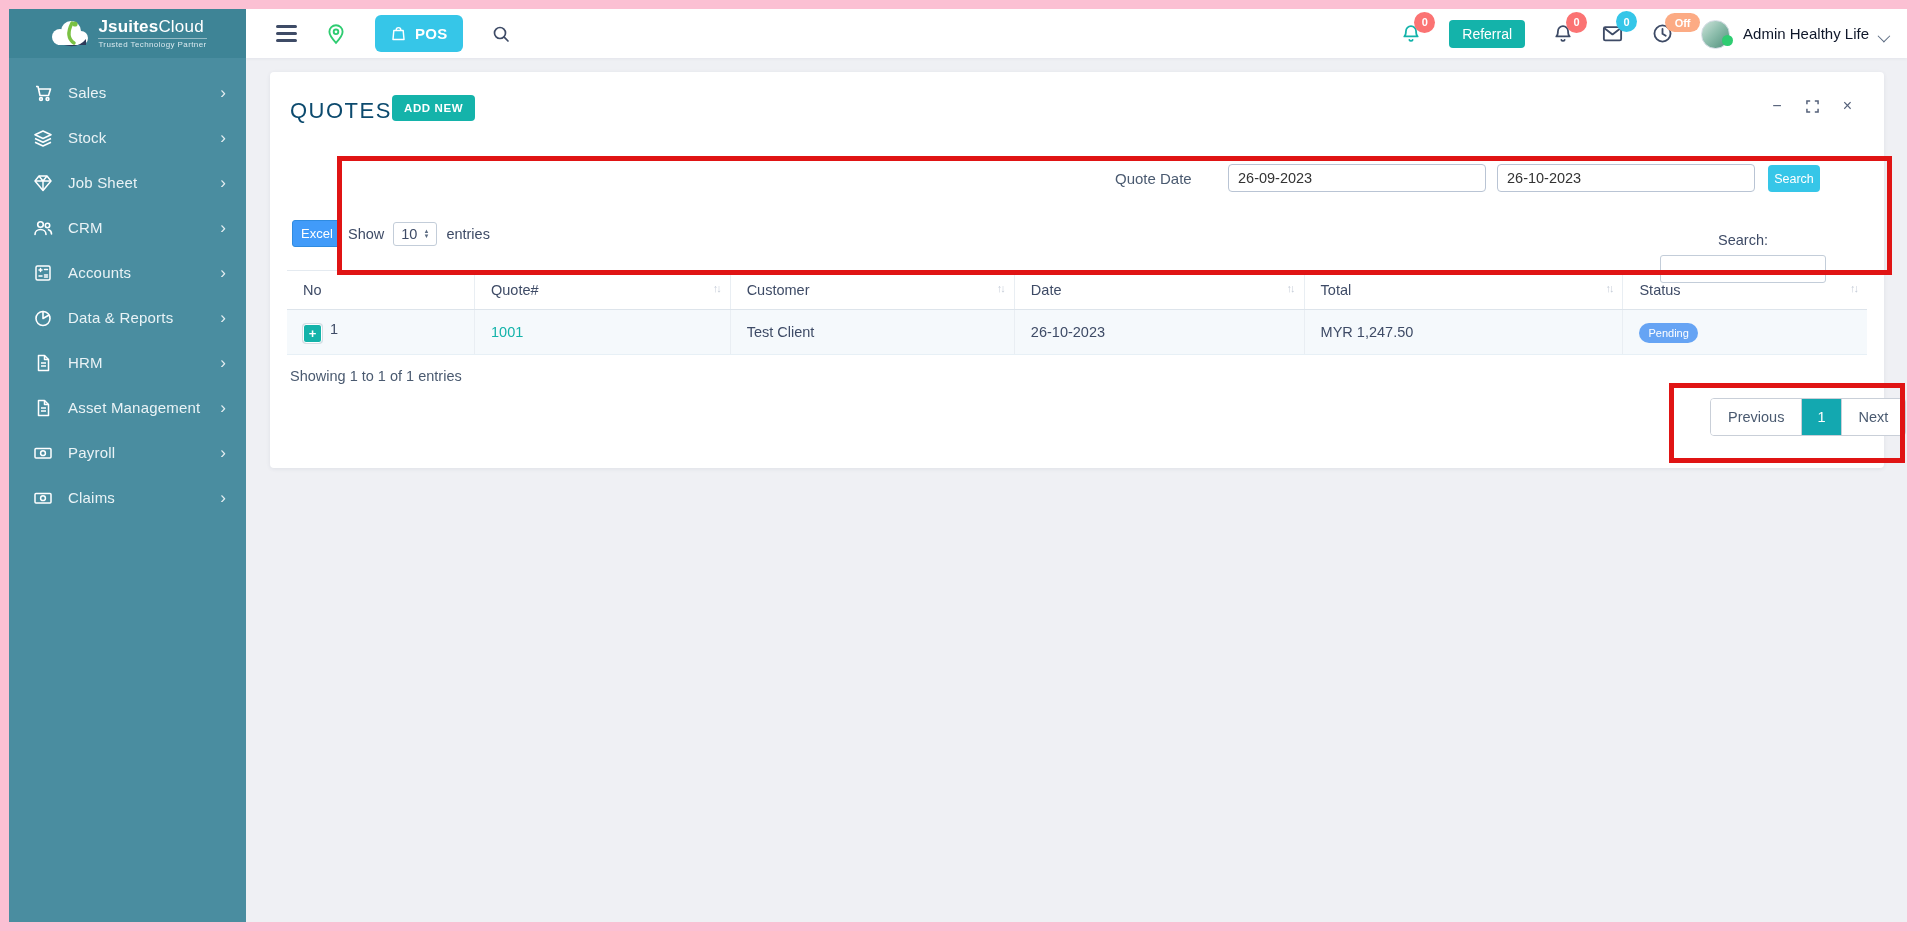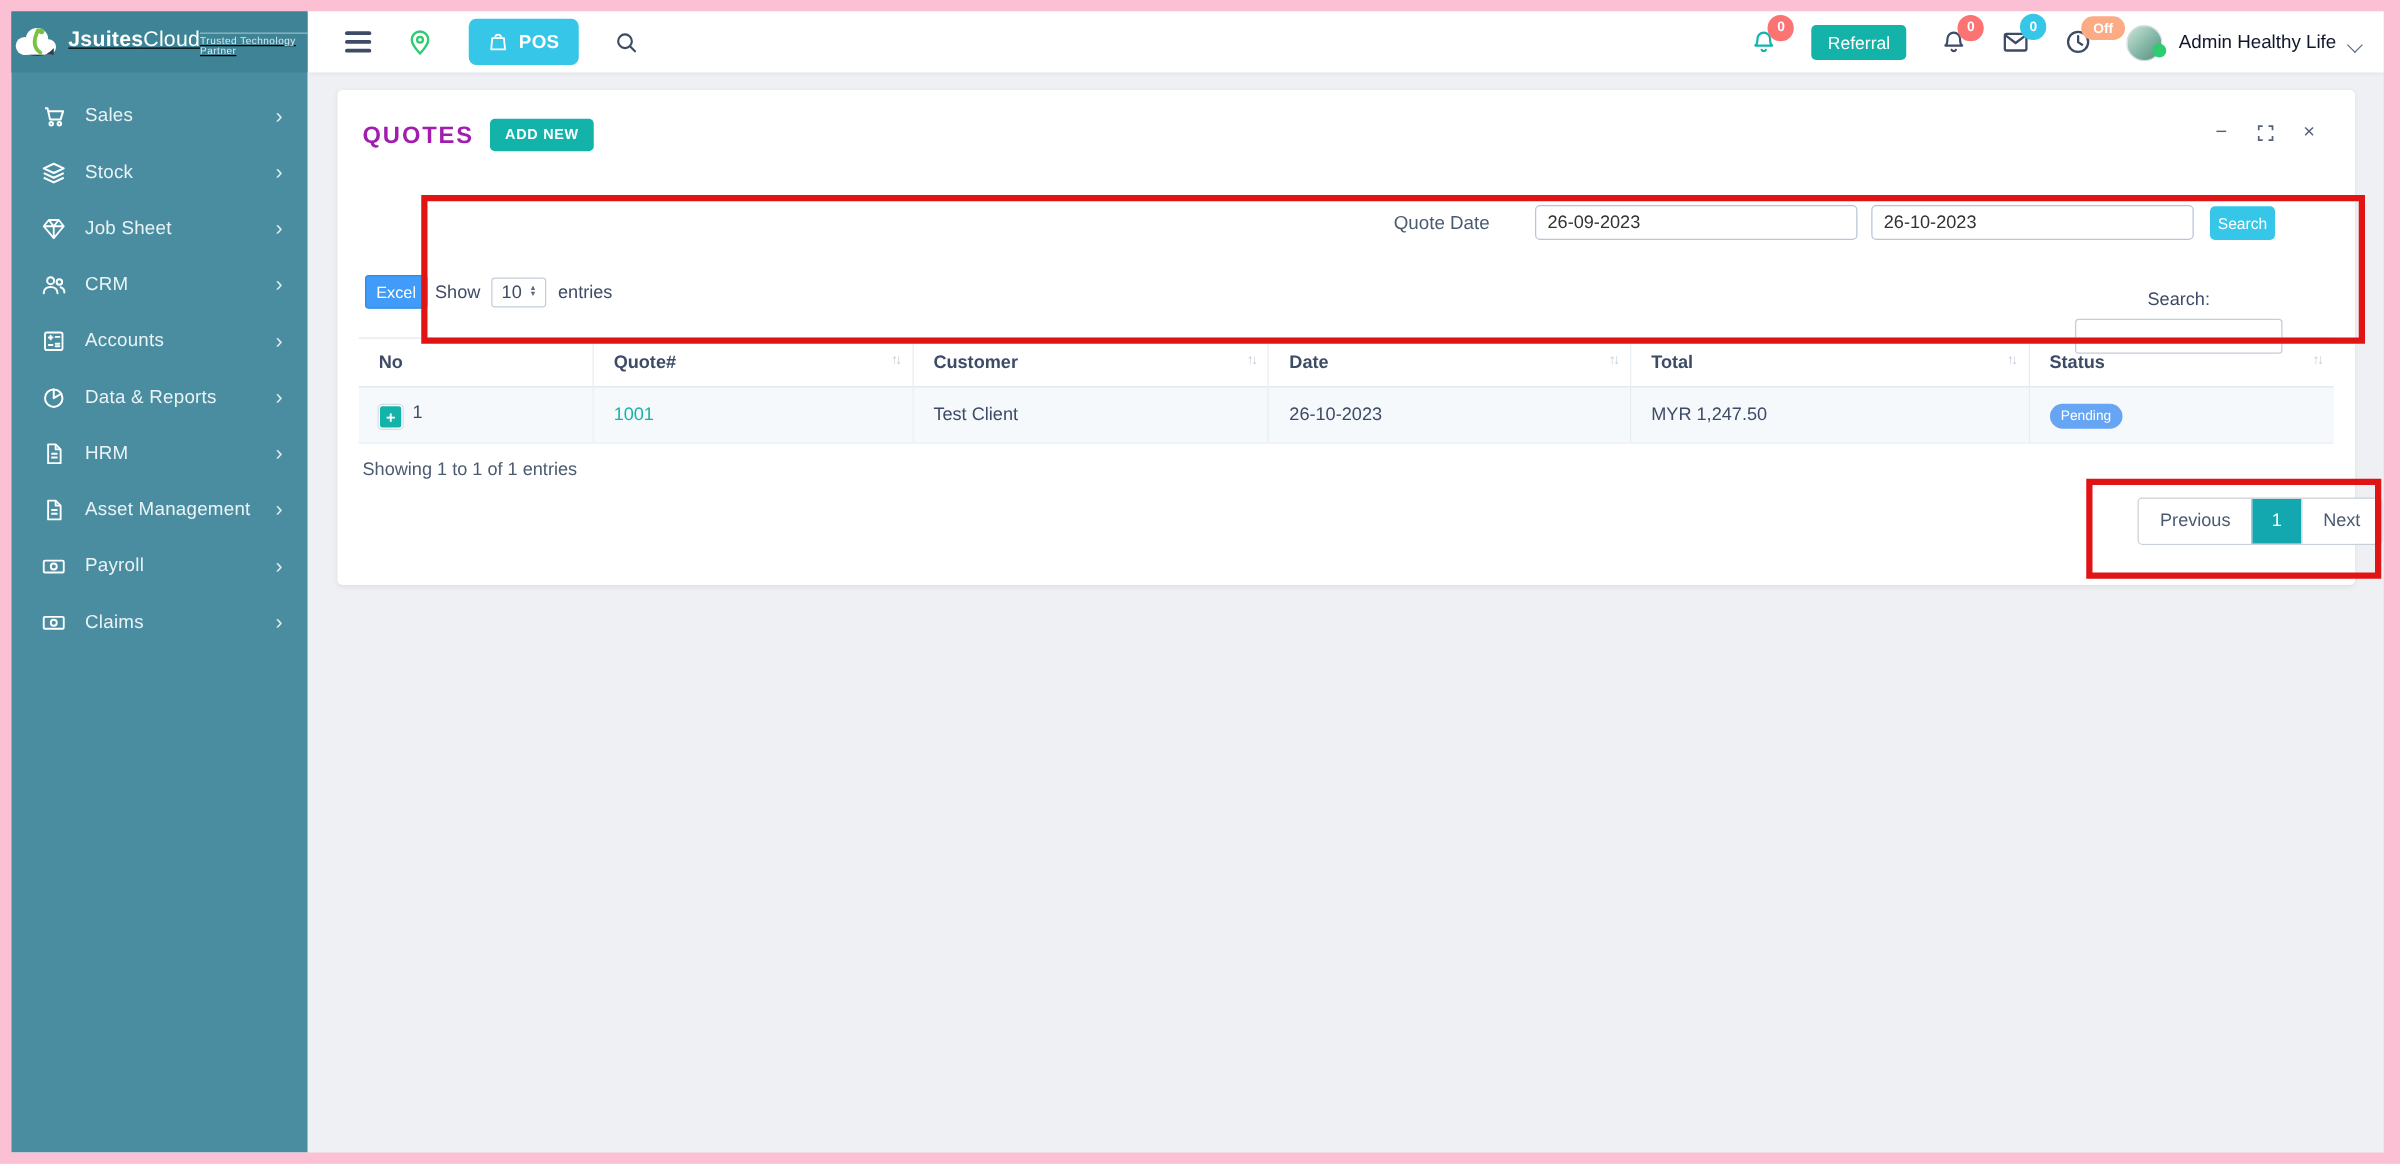--- a/index.html
+++ b/index.html
@@ -8,21 +8,21 @@
     background:#fbc0d3;
     font-family:"Liberation Sans",sans-serif;
     -webkit-font-smoothing:antialiased;
     overflow:hidden;
   }
   .frame{position:absolute;left:9px;top:9px;right:13px;bottom:9px;background:#eff0f4;overflow:hidden;}
 
   
   .sidebar{position:absolute;left:0;top:0;width:237px;height:100%;background:#4a8da0;z-index:5;}
   .logo-block{height:49px;background:#3e8496;display:flex;align-items:center;justify-content:center;gap:8px;}
-  .logo-text{display:flex;flex-direction:row;line-height:1;text-decoration:underline;}
+  .logo-text{display:flex;flex-direction:column;line-height:1;}
   .logo-name{color:#fff;font-size:17px;letter-spacing:.2px;}
   .logo-name b{font-weight:700;}
   .logo-name span{font-weight:300;}
   .logo-tagline{margin-top:3px;padding-top:2px;border-top:1px solid rgba(255,255,255,.45);color:#d9e9ef;font-size:8px;letter-spacing:.4px;}
   .nav-list{padding-top:12px;}
   .nav-item{height:45px;display:flex;align-items:center;padding:0 20px 0 24px;color:#eaf3f6;font-size:15px;cursor:pointer;}
   .nav-item .nav-ico{width:20px;height:20px;margin-right:15px;flex:0 0 20px;display:flex;align-items:center;justify-content:center;}
   .nav-item .nav-label{flex:1;letter-spacing:.2px;}
   .nav-item .chev{font-size:17px;color:rgba(255,255,255,.85);line-height:1;}
 
@@ -40,21 +40,21 @@
   .badge.pill{border-radius:10px;padding:0 7px;right:-26px;top:-9px;background:#fcab84;height:19px;}
   .referral-btn{background:#14b3aa;color:#fff;font-size:14px;padding:6px 13px;border-radius:4px;cursor:pointer;text-align:right;}
   .avatar-wrap{position:relative;width:27px;height:27px;cursor:pointer;}
   .avatar{width:27px;height:27px;border-radius:50%;background:linear-gradient(135deg,#cfe4db 0%,#8fbfae 45%,#4e8f7a 100%);border:1px solid #d7dde6;}
   .status-dot{position:absolute;right:-5px;bottom:1px;width:11px;height:11px;border-radius:50%;background:#2ecc71;}
   .user-name{display:flex;align-items:flex-end;gap:9px;color:#0f172a;font-size:15px;cursor:pointer;margin-left:-12px;}
   .down-chev{width:8px;height:8px;border-right:1.5px solid #5a6a80;border-bottom:1.5px solid #5a6a80;transform:rotate(45deg) translateY(-2px);}
 
   
   .card{position:absolute;left:261px;top:63px;width:1614px;height:396px;background:#fff;border-radius:4px;box-shadow:0 1px 4px rgba(40,50,80,.08);}
-  .panel-title{position:absolute;left:20px;top:26px;font-size:19px;font-weight:700;letter-spacing:1.5px;color:#a21caf;}
+  .panel-title{position:absolute;left:20px;top:26px;font-size:22px;font-weight:400;letter-spacing:1.5px;color:#0c4a6e;}
   .add-new-btn{position:absolute;left:122px;top:23px;background:#14b3aa;color:#fff;font-size:11.5px;font-weight:700;letter-spacing:.6px;padding:7px 12px;border-radius:4px;cursor:pointer;}
   .win-ctrls{position:absolute;right:32px;top:26px;display:flex;align-items:center;gap:24px;color:#55617a;}
   .win-ctrls .wc{font-size:16px;cursor:pointer;line-height:1;}
 
   .annotation{position:absolute;border:5px solid #e01414;pointer-events:none;z-index:9;}
   .ann-filter{left:67px;top:84px;width:1545px;height:109px;}
   .ann-paging{left:1399px;top:311px;width:226px;height:70px;}
 
   .qd-label{position:absolute;left:845px;top:98px;font-size:15px;color:#4a5a70;text-align:right;}
   .qd-input{position:absolute;top:92px;height:26px;width:238px;border:1px solid #b9c4d4;border-radius:4px;font-size:14.5px;color:#333;padding:0 9px;font-family:"Liberation Sans",sans-serif;}
@@ -64,21 +64,21 @@
 
   .excel-btn{position:absolute;left:22px;top:148px;background:#419bf9;border:1px solid #2f8be0;color:#fff;font-size:13px;padding:5px 8px;border-radius:3px;cursor:pointer;}
   .show-group{position:absolute;left:78px;top:150px;display:flex;align-items:center;gap:9px;font-size:14.5px;color:#3e4b66;}
   .len-select{display:flex;align-items:center;gap:6px;border:1px solid #c3cdd9;border-radius:3px;padding:3px 7px;cursor:pointer;color:#3e4b66;}
   .len-select .spin{display:flex;flex-direction:column;font-size:6px;line-height:5px;color:#5a6a80;}
   .search-group{position:absolute;left:1390px;top:160px;display:flex;align-items:center;gap:7px;font-size:14.5px;color:#3e4b66;flex-direction:column;}
   .search-group input{width:152px;height:26px;border:1px solid #c3cdd9;border-radius:3px;padding:0 6px;font-family:"Liberation Sans",sans-serif;}
 
   
   .dtable{position:absolute;left:17px;top:198px;width:1580px;border-collapse:collapse;font-size:14.5px;color:#3e4b66;}
-  .dtable th{height:38px;text-align:left;font-weight:700;padding:0 16px;border-top:1px solid #e4eaf0;border-bottom:1px solid #dde4eb;position:relative;cursor:pointer;}
+  .dtable th{height:38px;text-align:left;font-weight:400;padding:0 16px;border-top:1px solid #e4eaf0;border-bottom:1px solid #dde4eb;position:relative;cursor:pointer;}
   .dtable th.nosort{cursor:default;}
   .dtable td{height:44px;padding:0 16px;background:#f5f9fc;border-top:1px solid #e7f0f6;border-bottom:1px solid #e7f0f6;}
   .dtable th + th, .dtable td + td{border-left:1px solid #e9eef3;}
   .sort-ico{position:absolute;right:10px;top:11px;font-size:11px;letter-spacing:-2px;color:#c6cdd8;}
   .c-no{width:178px;} .c-quote{width:254px;} .c-cust{width:285px;} .c-date{width:297px;} .c-total{width:327px;} .c-status{width:239px;}
   .expand-btn{display:inline-flex;align-items:center;justify-content:center;width:17px;height:17px;background:#14b3aa;color:#fff;font-size:13px;font-weight:700;border-radius:3px;border:1.5px solid #fff;box-shadow:0 0 0 1px #d5dde4;margin-right:8px;vertical-align:-4px;cursor:pointer;line-height:1;}
   .quote-link{color:#14b3aa;cursor:pointer;text-decoration:none;}
   .status-badge{background:#66a4f4;color:#fff;font-size:11px;padding:4px 9px;border-radius:10px;}
 
   .showing-text{position:absolute;left:20px;top:296px;font-size:14.5px;color:#4a5a70;}

